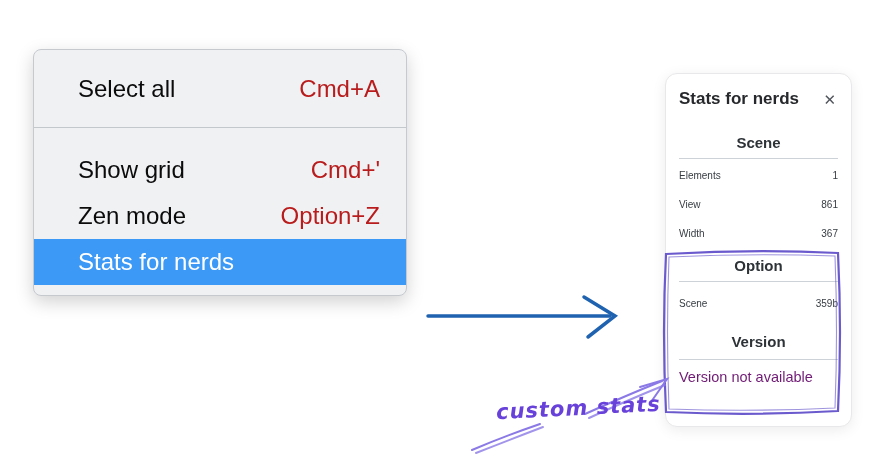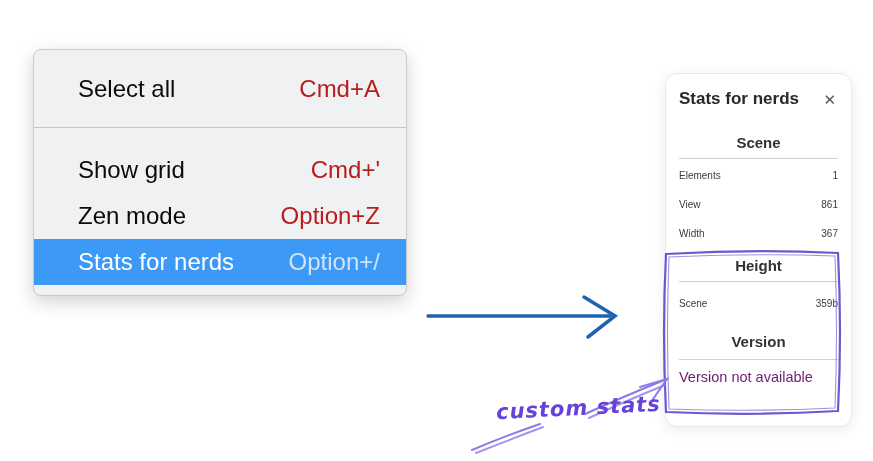--- a/index.html
+++ b/index.html
@@ -95,21 +95,20 @@
     <div class="menu-item">
       <span>Show grid</span>
       <span class="shortcut">Cmd+'</span>
     </div>
     <div class="menu-item">
       <span>Zen mode</span>
       <span class="shortcut">Option+Z</span>
     </div>
     <div class="menu-item highlighted">
       <span>Stats for nerds</span>
-      <span class="shortcut">Option+/</span>
     </div>
   </div>
 </div>
 
 <div class="panel">
   <div class="panel-header">
     <span class="panel-title">Stats for nerds</span>
     <button class="close-btn">✕</button>
   </div>
 
@@ -123,21 +122,21 @@
     <div class="stat-row">
       <span>View</span>
       <span>861</span>
     </div>
     <div class="stat-row">
       <span>Width</span>
       <span>367</span>
     </div>
   </div>
 
-  <div class="sec-heading storage-heading">Height</div>
+  <div class="sec-heading storage-heading">Option</div>
   <hr>
   <div class="storage-rows">
     <div class="stat-row">
       <span>Scene</span>
       <span>359b</span>
     </div>
   </div>
 
   <div class="sec-heading version-heading">Version</div>
   <hr class="version-hr">

